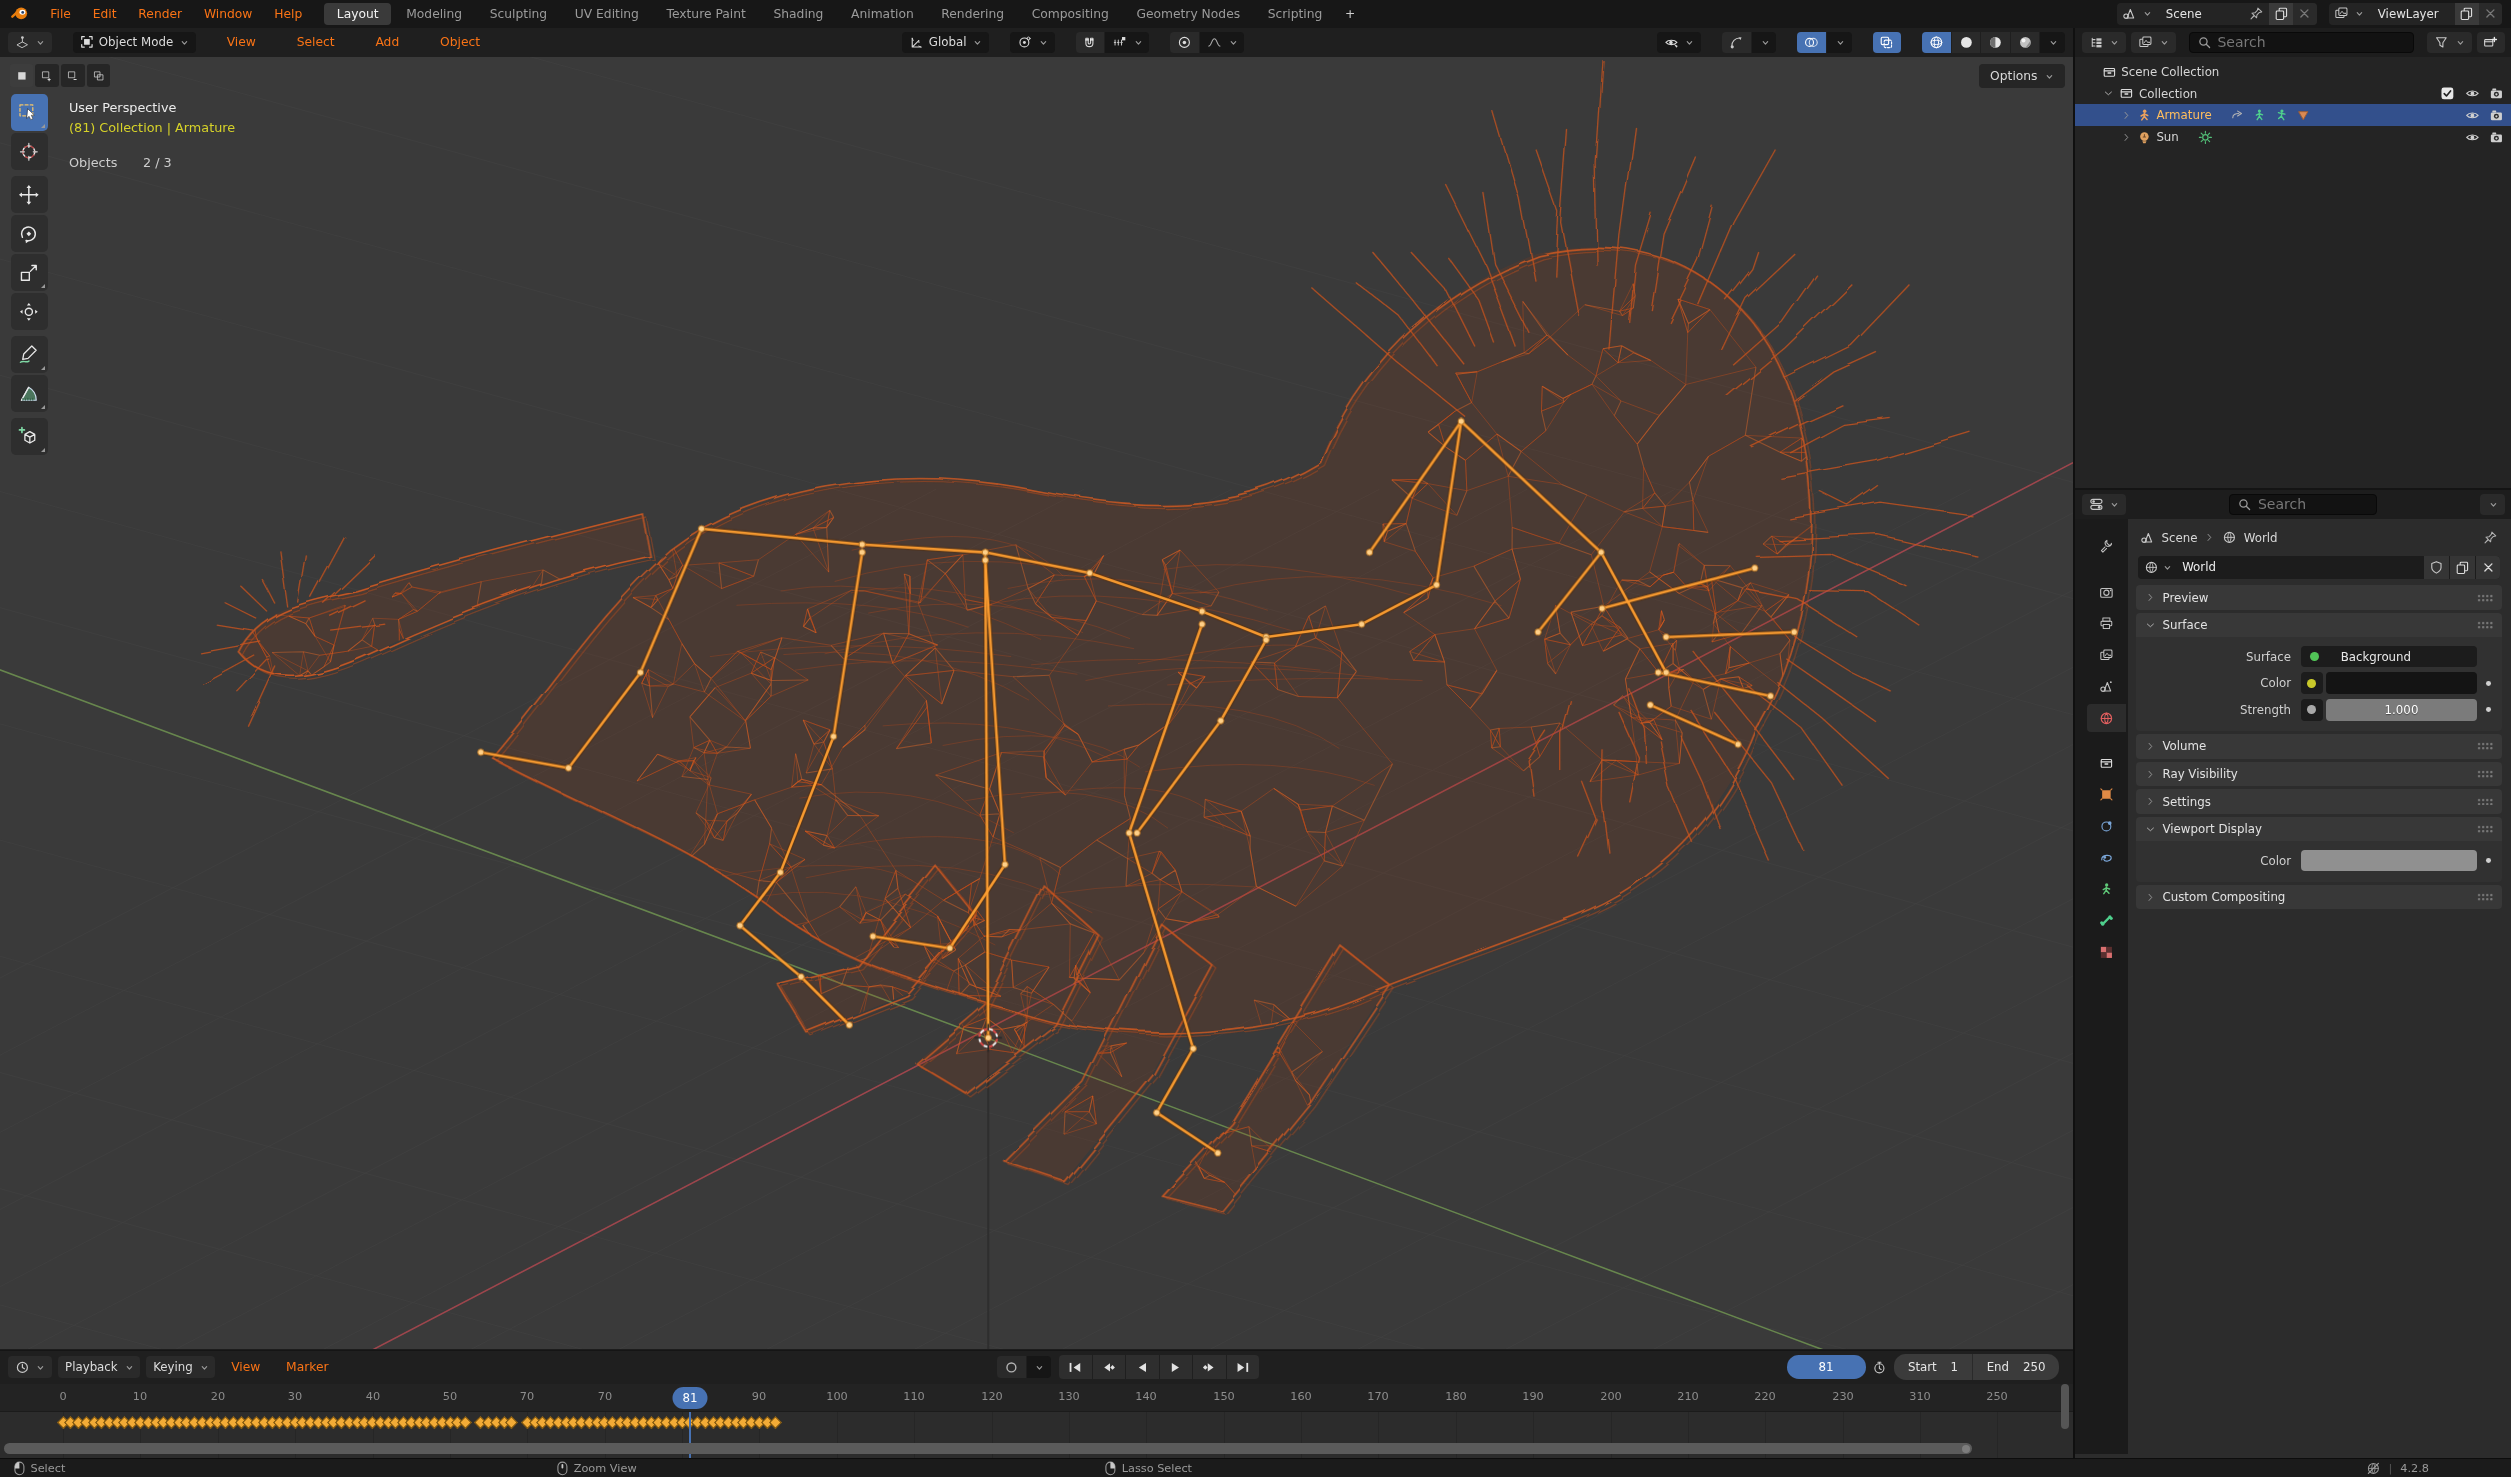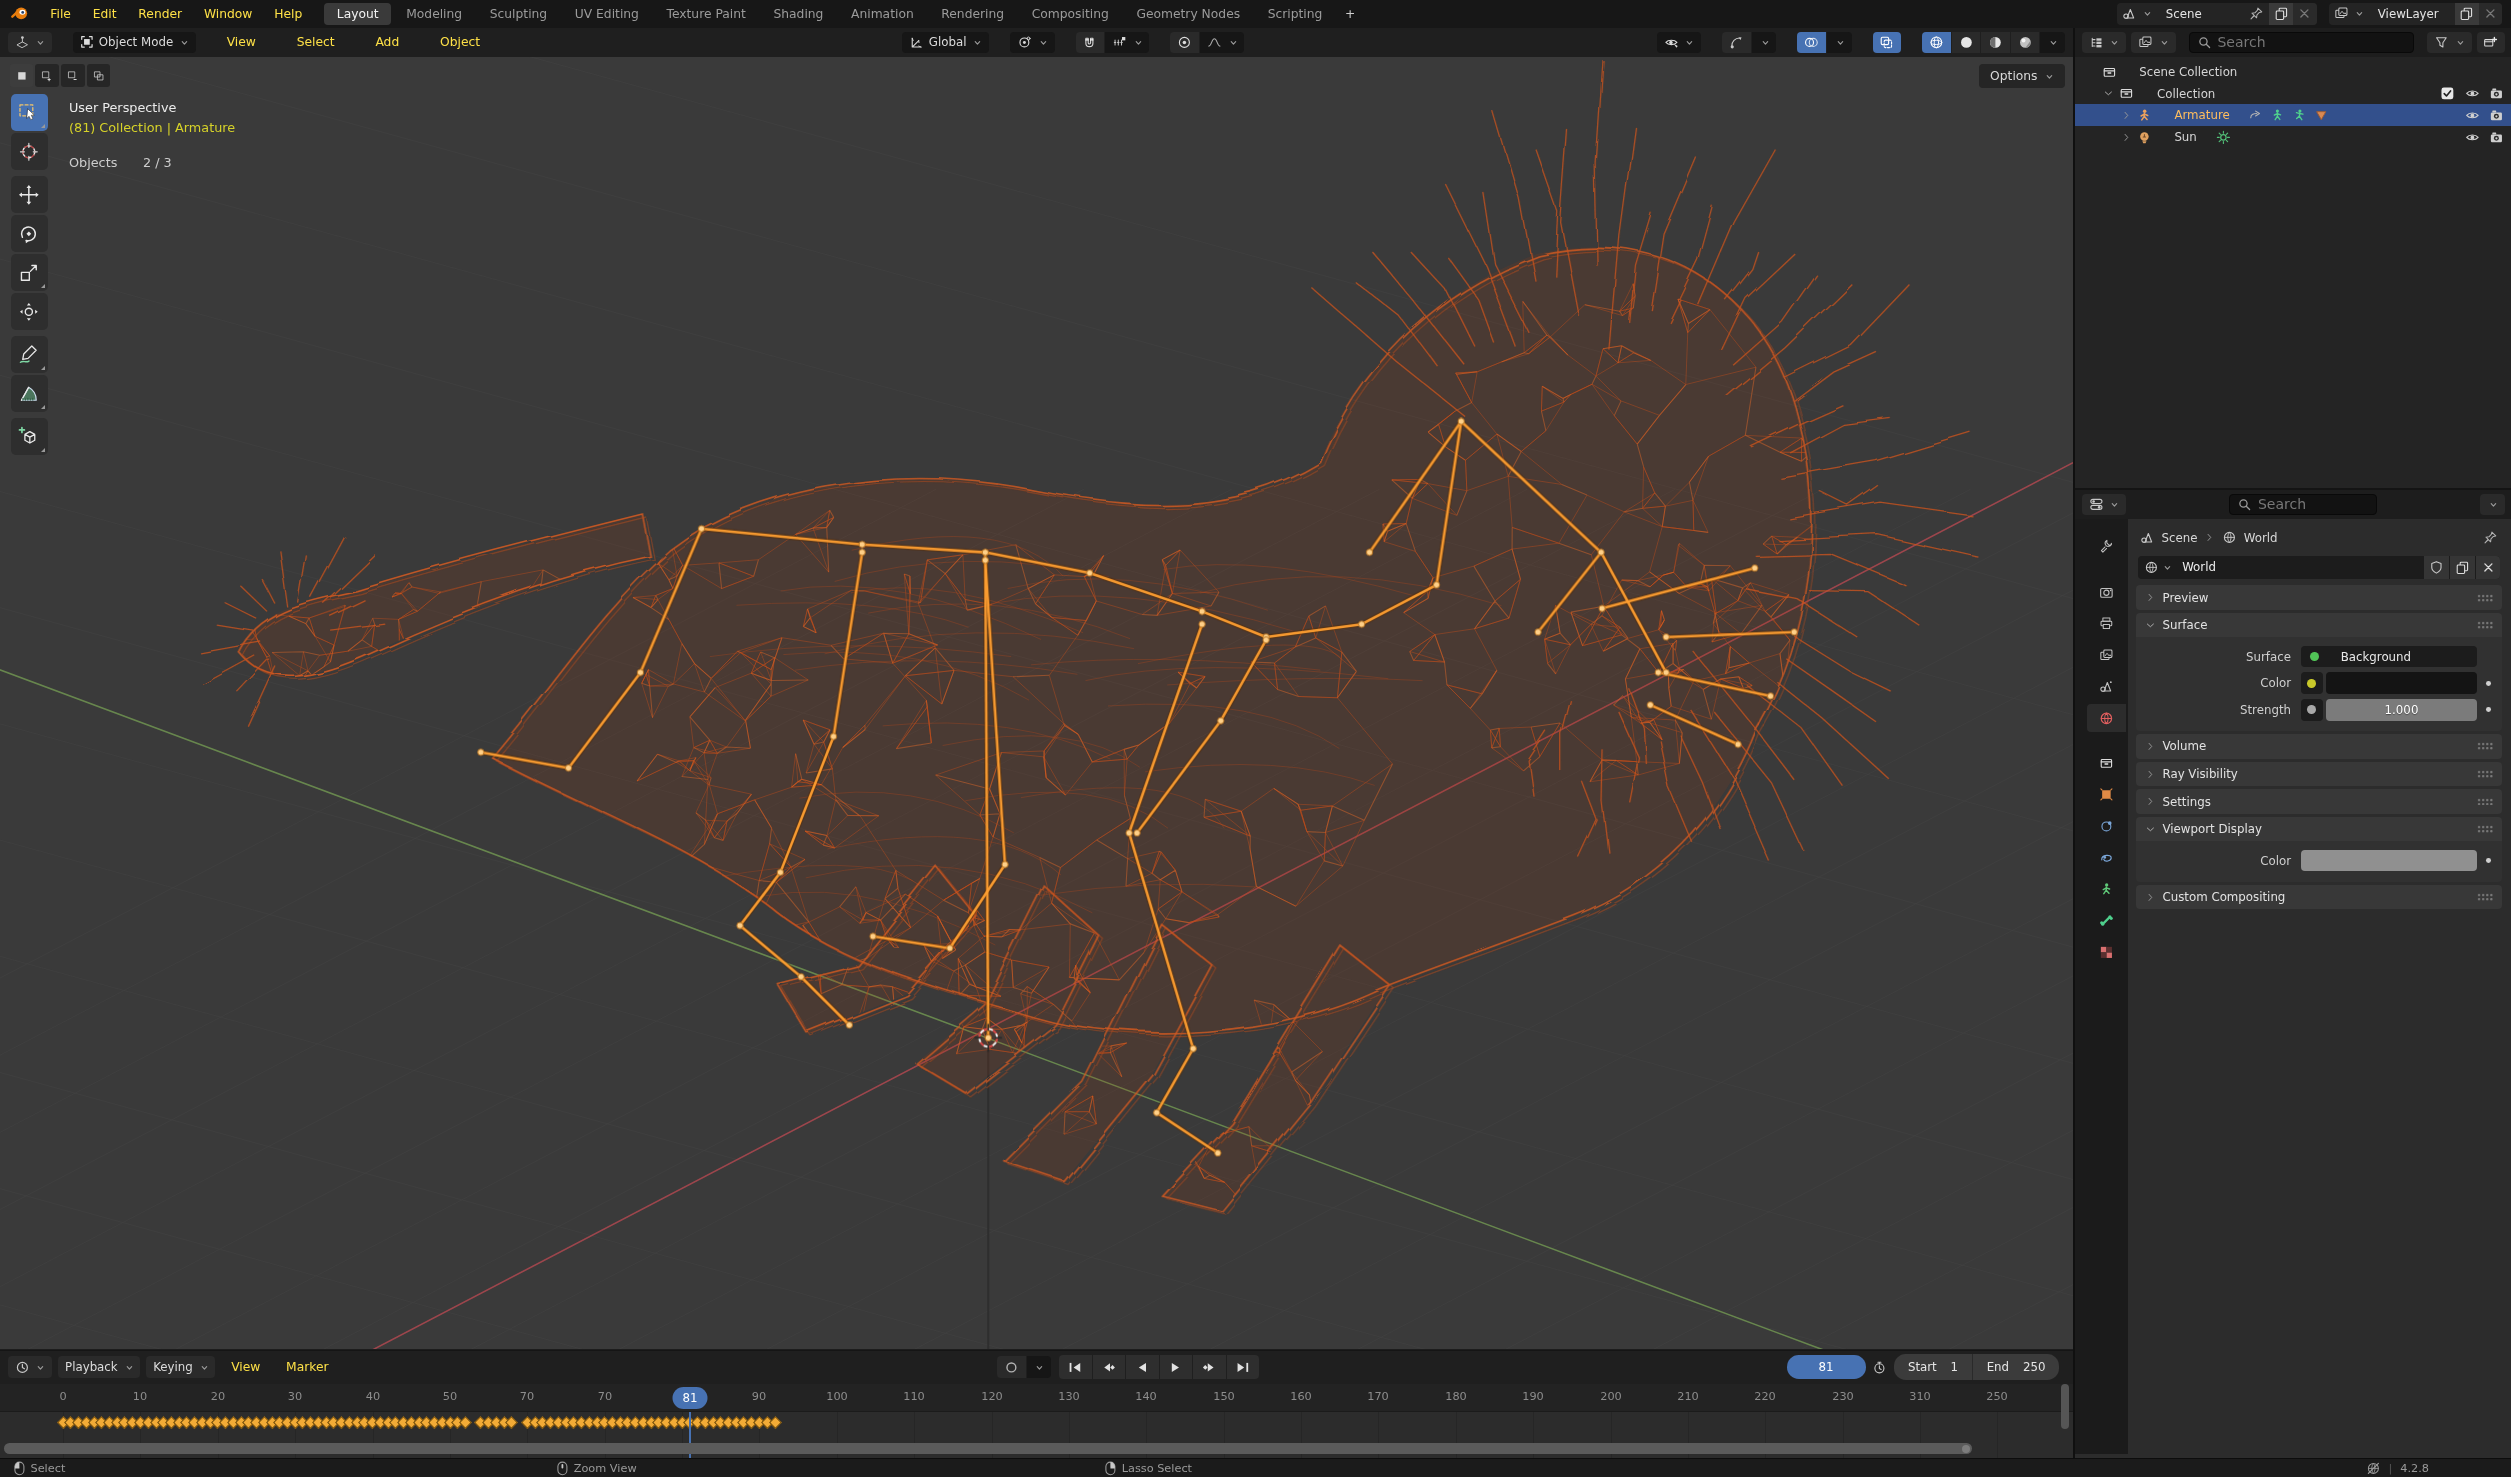--- a/index.html
+++ b/index.html
@@ -5,21 +5,21 @@
   *{margin:0;padding:0;box-sizing:border-box;user-select:none}
   html,body{width:2512px;height:1478px;background:#111}
   #root{position:relative;width:2512px;height:1478px;overflow:hidden;background:#1d1d1d;
         font-family:"DejaVu Sans","Liberation Sans",sans-serif;font-size:11.8px;color:#d8d8d8}
   .icon{display:inline-flex;align-items:center;justify-content:center;flex:none}
   .icon svg{display:block}
   .caret{margin-left:2px;color:#9a9a9a}
   
   #topbar{position:absolute;left:0;top:0;width:2512px;height:27.6px;background:#171717;
           display:flex;align-items:center;padding:0 9.9px;gap:2px}
-  .menu-item{padding:3px 9.9px;border-radius:3px;color:#fde047;font-size:12.3px;line-height:1}
+  .menu-item{padding:3px 9.9px;border-radius:3px;color:#f97316;font-size:12.3px;line-height:1}
   .tabs{display:flex;align-items:center;margin-left:9.9px;gap:2px}
   .tab{padding:4.9px 12.8px;border-radius:3.9px;color:#9b9b9b;font-size:12.3px;line-height:1}
   .tab.active{background:#3a3a3a;color:#f2f2f2}
   .tab.add{padding:4.9px 7.9px;color:#cfcfcf}
   .idblock{display:flex;align-items:center;height:21.7px;background:#242424;border-radius:3.9px;overflow:hidden}
   .idblock .seg{display:flex;align-items:center;gap:3.9px;padding:0 5.9px;height:100%}
   .idblock .name{padding:0 7.9px;color:#e4e4e4;min-width:85px}
   .idblock .btn{display:flex;align-items:center;justify-content:center;width:23.6px;height:100%;background:#3a3a3a}
   .idblock .btn.dim{background:#2a2a2a;color:#777}
   
@@ -56,21 +56,21 @@
   #outliner{height:462px;background:#242424;display:flex;flex-direction:column;border-bottom:2px solid #141414}
   .panel-header-bar{height:29.6px;background:#1d1d1d;display:flex;align-items:center;gap:4.9px;padding:0 6.9px}
   .searchbox{flex:1;max-width:225px;height:21.7px;background:#121212;border:1px solid #090909;border-radius:3.9px;
              display:flex;align-items:center;gap:5.9px;padding:0 6.9px;color:#7d7d7d}
   .searchbox input{background:transparent;border:none;outline:none;color:#cfcfcf;width:100%;
                    font-family:"DejaVu Sans","Liberation Sans",sans-serif;font-size:14px}
   .searchbox input::placeholder{color:#777}
   #outliner-rows{padding-top:3.9px}
   .orow{height:21.7px;display:flex;align-items:center;gap:4.9px;padding-right:7.9px;color:#d6d6d6}
   .orow.selected{background:#33508c}
-  .orow .olabel{margin-left:18px}
+  .orow .olabel{margin-left:0}
   .orow.selected .olabel.activeobj{color:#ffbe5e}
   .orow .badges{display:flex;gap:6.9px;margin-left:13.8px}
   .orow .toggles{margin-left:auto;display:flex;gap:9.9px;align-items:center}
   .ocaret{width:11.8px;display:flex;justify-content:center;color:#9a9a9a}
   
   #properties{position:relative;height:964px;background:#2c2c2c;display:flex;flex-direction:column}
   #prop-body{flex:1;display:flex;min-height:0}
   #tabstrip{width:53px;background:#1b1b1b;display:flex;flex-direction:column;align-items:center;padding-top:13.8px;gap:3.9px}
   .ptab{width:39px;height:27.6px;display:flex;align-items:center;justify-content:center;border-radius:3.9px 0 0 3.9px;margin-left:9.9px}
   .ptab.active{background:#2c2c2c}

